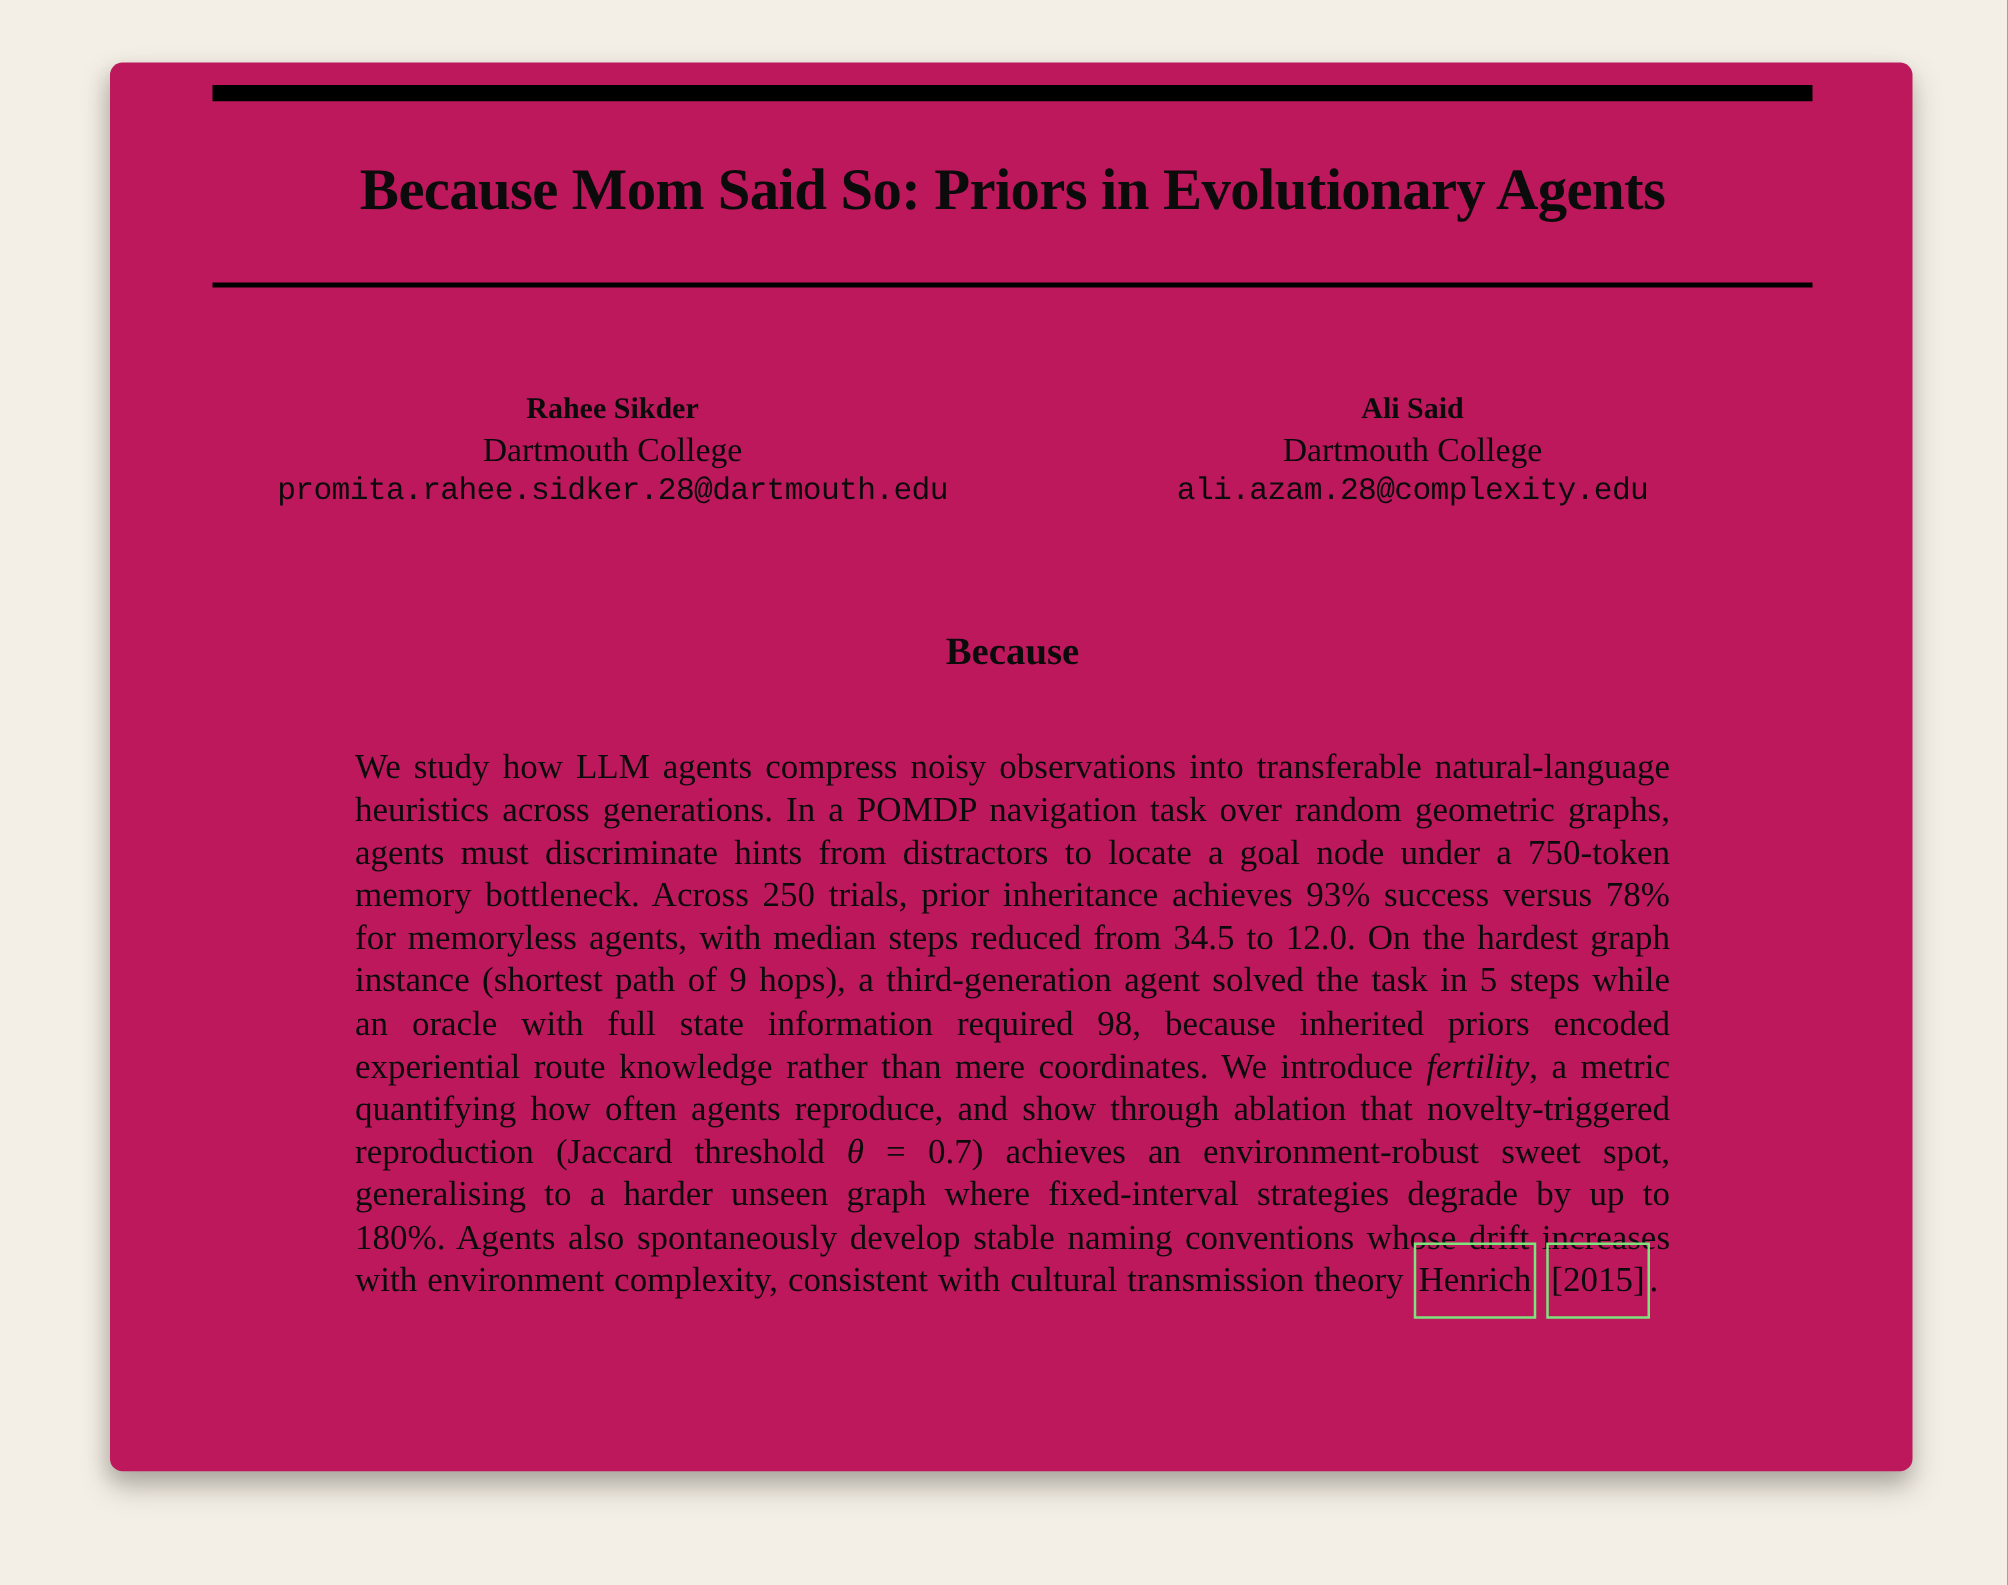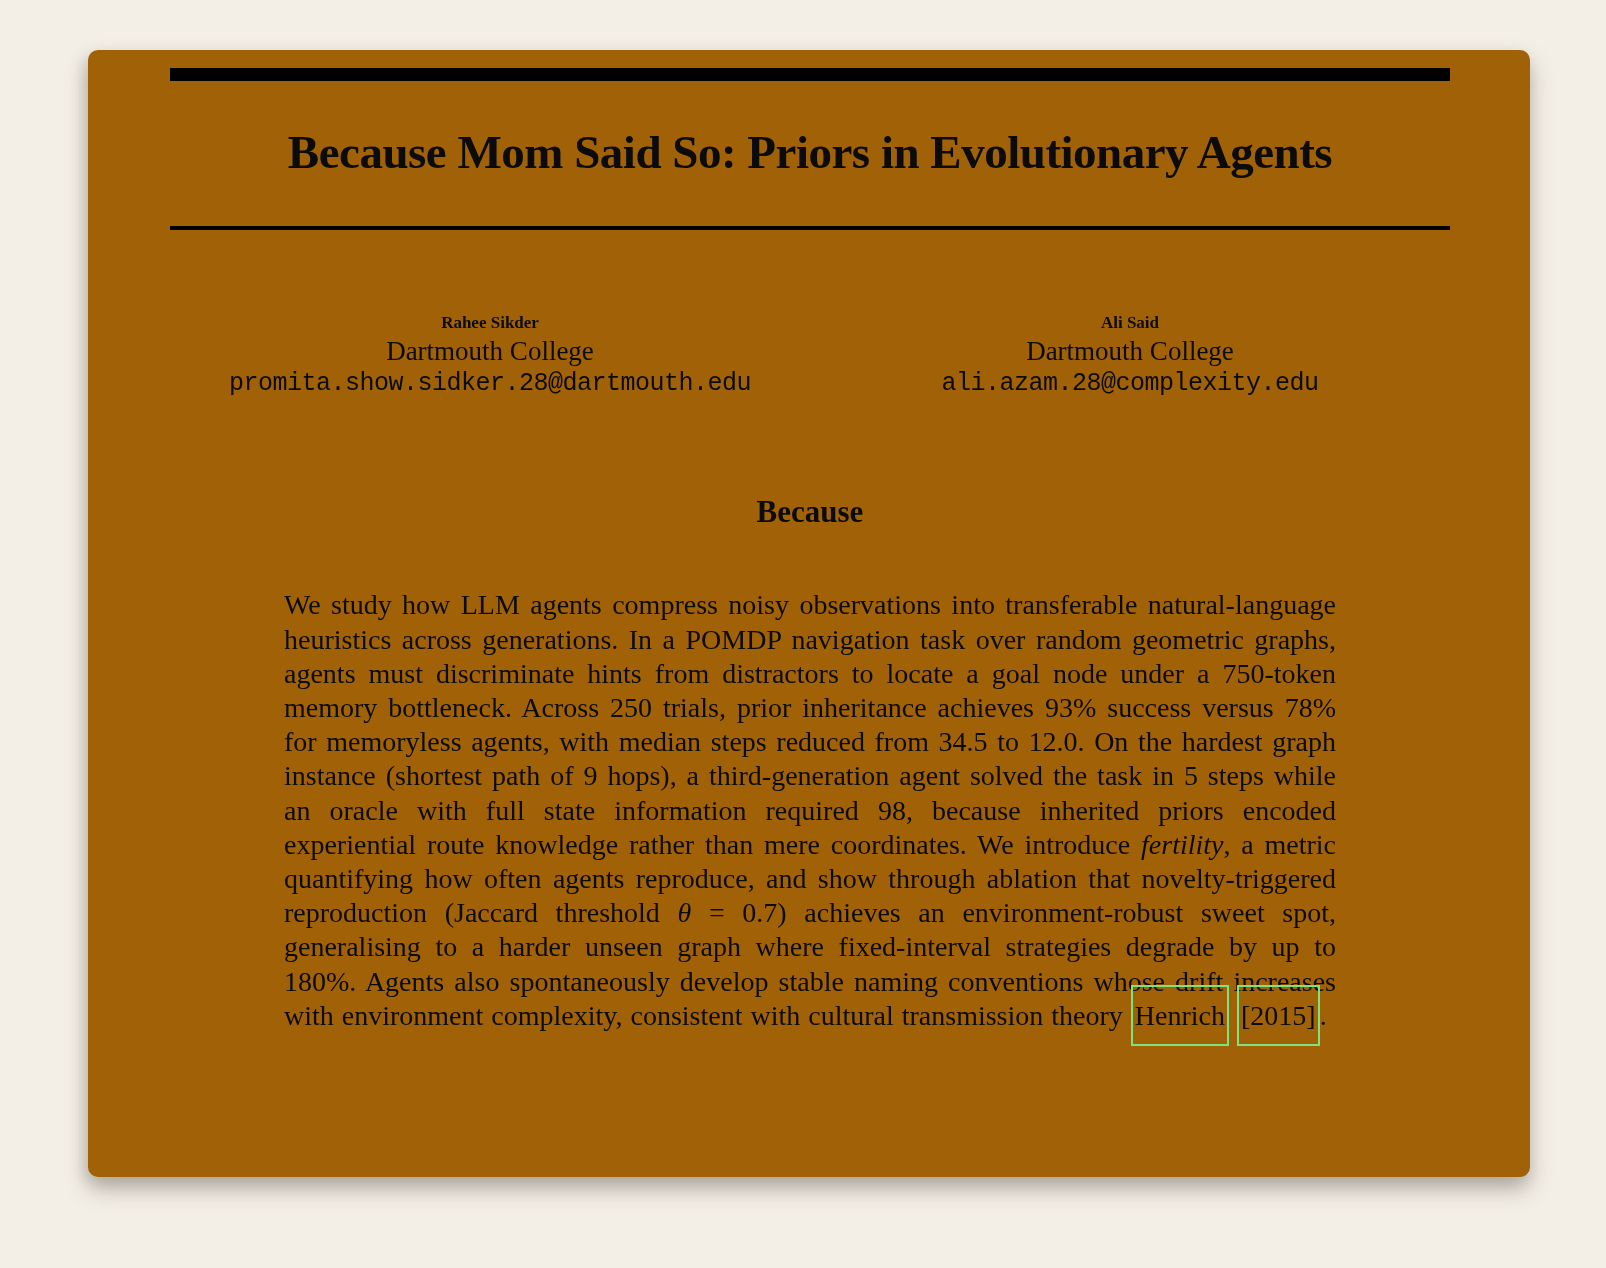--- a/index.html
+++ b/index.html
@@ -15,21 +15,21 @@
     background: #f4efe6;
     position: relative;
     overflow: hidden;
   }
   .paper-card {
     position: absolute;
     left: 88px;
     top: 50px;
     width: 1442px;
     height: 1127px;
-    background: #a16207;
+    background: #be185d;
     border-radius: 10px;
     box-shadow: 0 12px 22px rgba(90, 85, 75, 0.38), -4px 6px 14px rgba(120, 115, 105, 0.20);
     padding: 18px 80px 0 82px;
     overflow: hidden;
     color: var(--ink);
   }
   .rule-thick {
     height: 13px;
     background: #000000;
   }
@@ -51,21 +51,21 @@
     margin-top: 82px;
     display: flex;
     flex-direction: row;
   }
   .author {
     width: 50%;
     text-align: center;
     line-height: 1.28;
   }
   .author-name {
-    font-size: 17px;
+    font-size: 24px;
     font-weight: bold;
   }
   .author-affiliation {
     font-size: 27px;
   }
   .author-email {
     font-family: "Liberation Mono", "DejaVu Sans Mono", monospace;
     font-size: 25px;
     letter-spacing: -0.5px;
     white-space: nowrap;
@@ -100,21 +100,21 @@
   <div class="rule-thick"></div>
 
   <h1 class="paper-title">Because Mom Said So: Priors in Evolutionary Agents</h1>
 
   <div class="rule-thin"></div>
 
   <div class="author-block">
   <div class="author">
     <div class="author-name">Rahee Sikder</div>
     <div class="author-affiliation">Dartmouth College</div>
-    <div class="author-email">promita.show.sidker.28@dartmouth.edu</div>
+    <div class="author-email">promita.rahee.sidker.28@dartmouth.edu</div>
   </div>
 
   <div class="author">
     <div class="author-name">Ali Said</div>
     <div class="author-affiliation">Dartmouth College</div>
     <div class="author-email">ali.azam.28@complexity.edu</div>
   </div>
 </div>
 
   <h2 class="abstract-heading">Because</h2>

